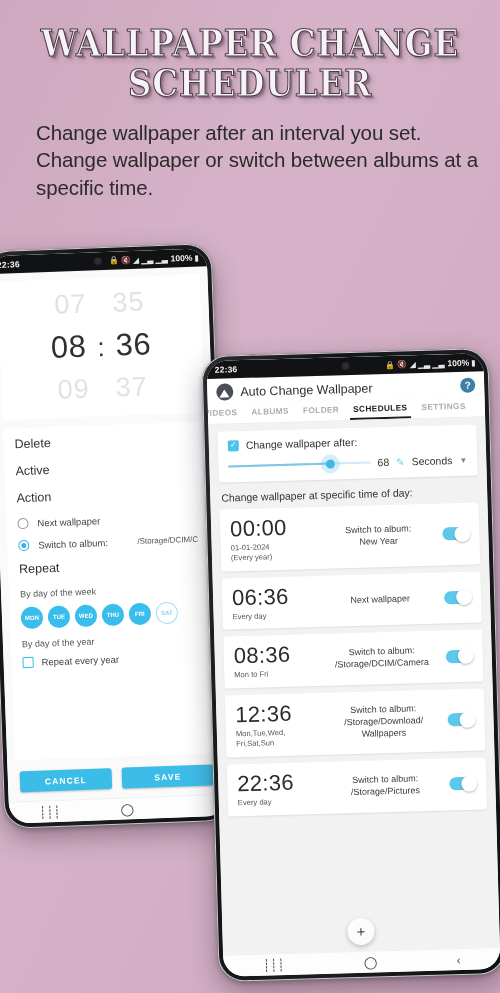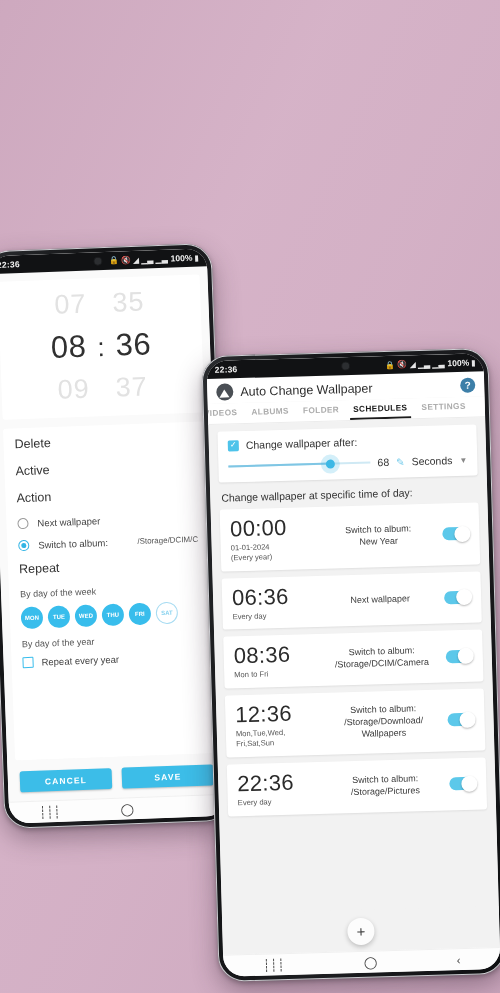--- a/index.html
+++ b/index.html
@@ -280,20 +280,25 @@
 </style>
 </head>
 <body>
 
 <div id="bg">
   <div class="layer bg-base"></div>
   <div class="layer bg-tint"></div>
 </div>
 
 <div id="header">
+  <div class="title-block">
+    <div class="title-line">Wallpaper Change</div>
+    <div class="title-line">Scheduler</div>
+  </div>
+  <div class="subtitle">Change wallpaper after an interval you set. Change wallpaper or switch between albums at a specific time.</div>
 </div>
 
 <div class="phone" id="phone-left">
   <div class="screen">
 
     <div class="statusbar">
       <span class="clock">22:36</span>
       <span class="camhole"></span>
       <span class="sb-icons">
         <span class="ic">🔒</span>

